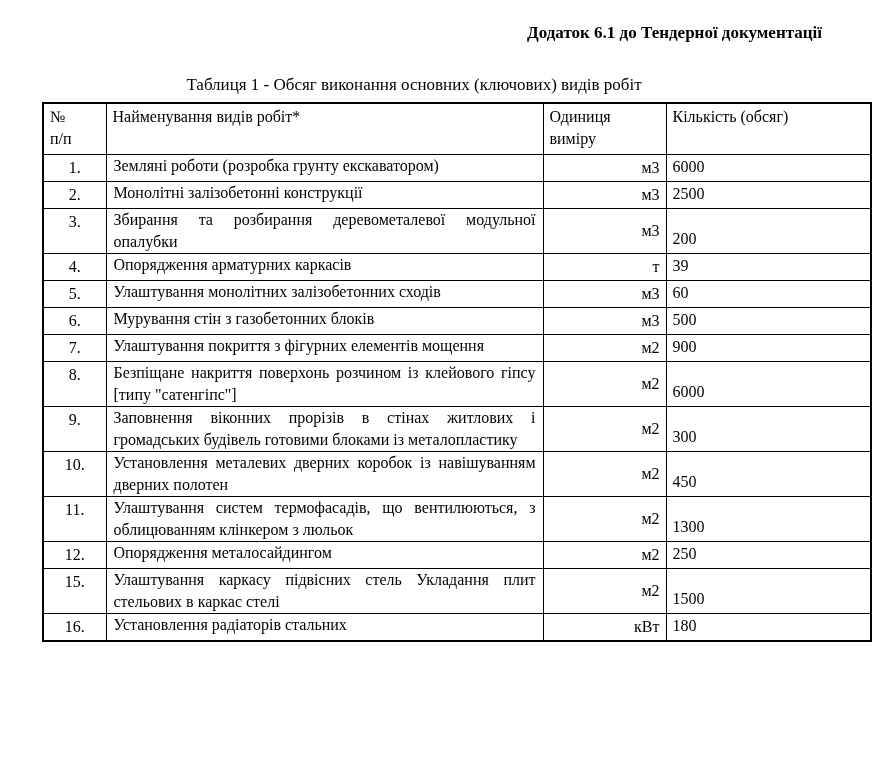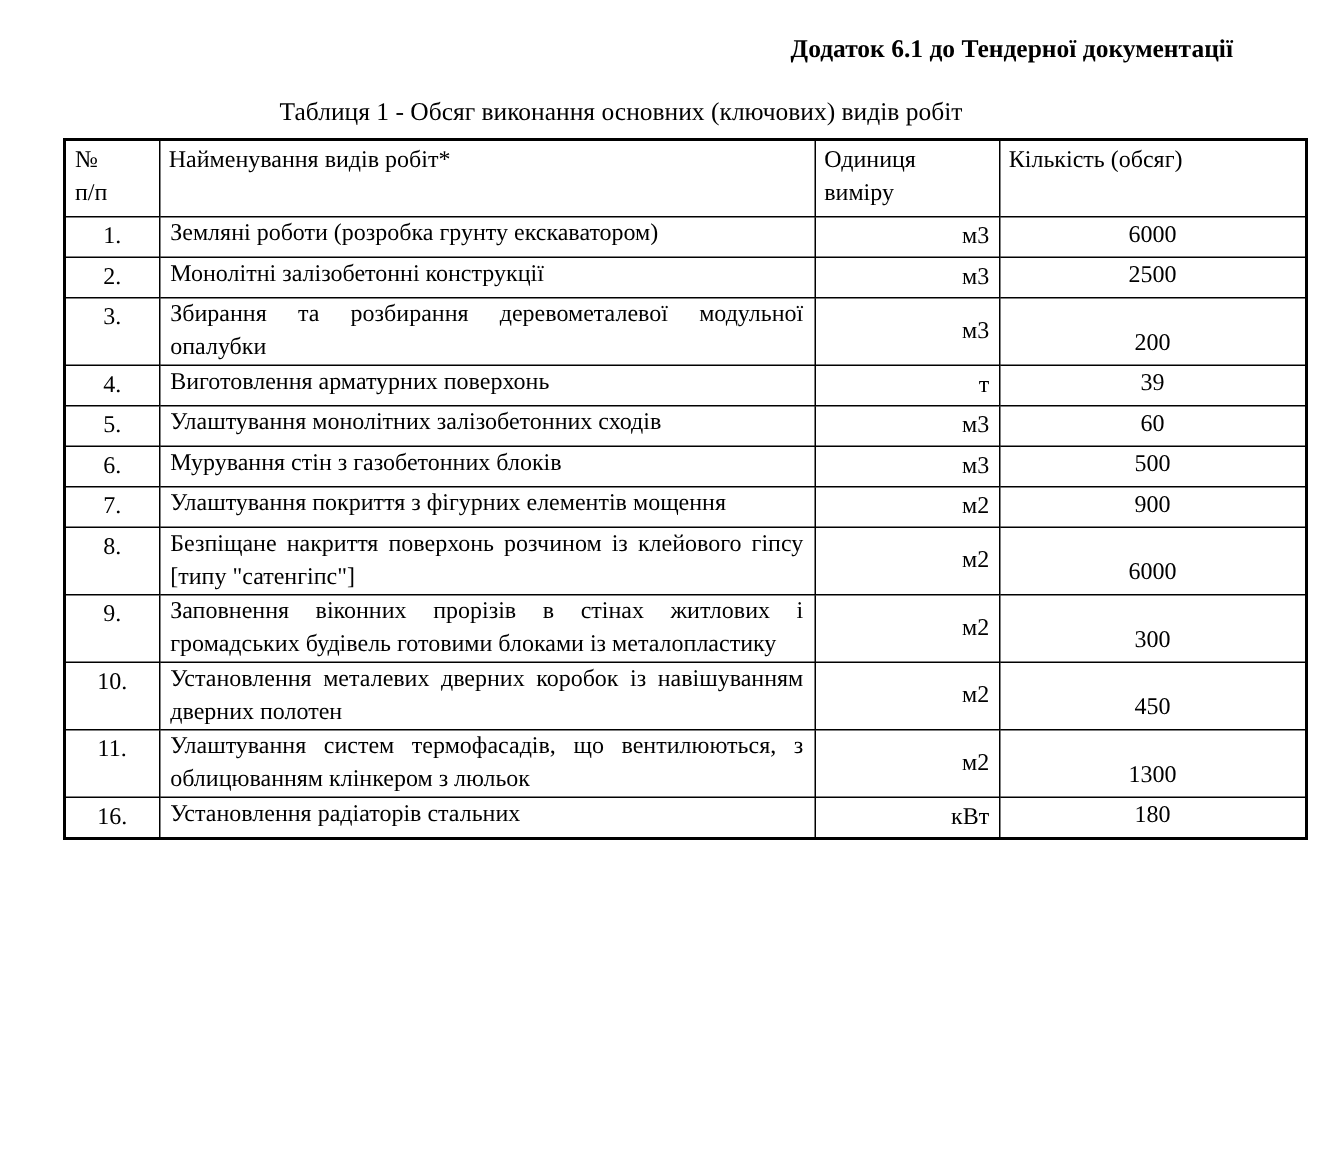--- a/index.html
+++ b/index.html
@@ -19,21 +19,21 @@
     text-align: right;
     font-weight: bold;
     font-size: 17px;
     padding: 22px 6px 0 0;
     line-height: 22px;
   }
 
   .title {
     text-align: center;
     font-size: 17px;
-    margin: 20px 0 6px 0;
+    margin: 30px 0 6px 0;
     line-height: 22px;
   }
 
   table.works-table {
     border-collapse: collapse;
     table-layout: fixed;
     margin-left: 42px;
     width: 828px;
     border: 2px solid #000;
     line-height: 22px;
@@ -46,21 +46,21 @@
   }
   .works-table thead th {
     font-weight: normal;
     text-align: left;
     vertical-align: top;
     padding: 2px 6px 4px 6px;
   }
   td.c-num  { text-align: center; vertical-align: top; padding-top: 2px; }
   td.c-name { text-align: justify; vertical-align: top; padding: 0 7px; }
   td.c-unit { text-align: right; vertical-align: middle; }
-  td.c-qty  { text-align: center; vertical-align: bottom; padding-bottom: 3px; }
+  td.c-qty  { vertical-align: bottom; padding-bottom: 3px; }
 </style>
 </head>
 <body>
 
 <div class="page">
 
   <div class="annex">Додаток 6.1 до Тендерної документації</div>
 
   <div class="title">Таблиця 1 - Обсяг виконання основних (ключових) видів робіт</div>
 
@@ -100,21 +100,21 @@
         <td class="c-qty">2500</td>
       </tr>
         <tr>
         <td class="c-num">3.</td>
         <td class="c-name">Збирання та розбирання деревометалевої модульної опалубки</td>
         <td class="c-unit">м3</td>
         <td class="c-qty">200</td>
       </tr>
         <tr>
         <td class="c-num">4.</td>
-        <td class="c-name">Виготовлення арматурних поверхонь</td>
+        <td class="c-name">Опорядження арматурних каркасів</td>
         <td class="c-unit">т</td>
         <td class="c-qty">39</td>
       </tr>
         <tr>
         <td class="c-num">5.</td>
         <td class="c-name">Улаштування монолітних залізобетонних сходів</td>
         <td class="c-unit">м3</td>
         <td class="c-qty">60</td>
       </tr>
         <tr>
@@ -147,20 +147,32 @@
         <td class="c-unit">м2</td>
         <td class="c-qty">450</td>
       </tr>
         <tr>
         <td class="c-num">11.</td>
         <td class="c-name">Улаштування систем термофасадів, що вентилюються, з облицюванням клінкером з люльок</td>
         <td class="c-unit">м2</td>
         <td class="c-qty">1300</td>
       </tr>
         <tr>
+        <td class="c-num">12.</td>
+        <td class="c-name">Опорядження металосайдингом</td>
+        <td class="c-unit">м2</td>
+        <td class="c-qty">250</td>
+      </tr>
+        <tr>
+        <td class="c-num">15.</td>
+        <td class="c-name">Улаштування каркасу підвісних стель Укладання плит стельових в каркас стелі</td>
+        <td class="c-unit">м2</td>
+        <td class="c-qty">1500</td>
+      </tr>
+        <tr>
         <td class="c-num">16.</td>
         <td class="c-name">Установлення радіаторів стальних</td>
         <td class="c-unit">кВт</td>
         <td class="c-qty">180</td>
       </tr>
       </tbody>
   </table>
 
 </div>
 

